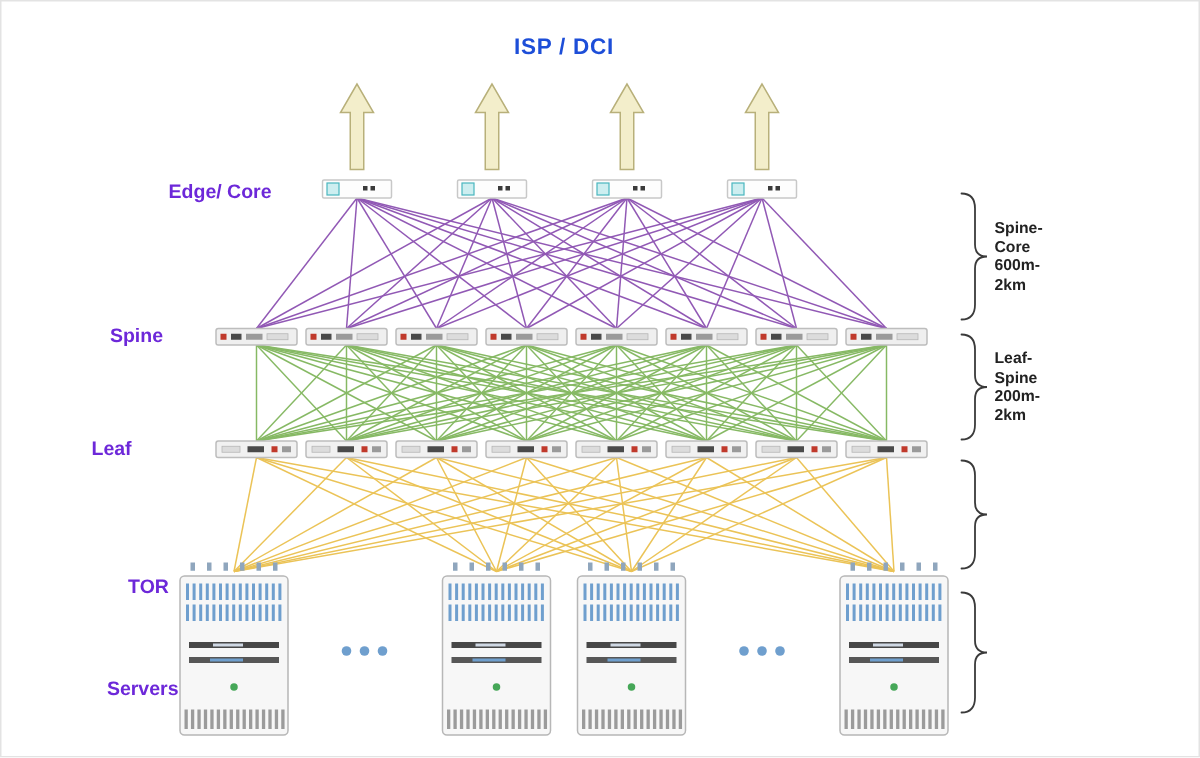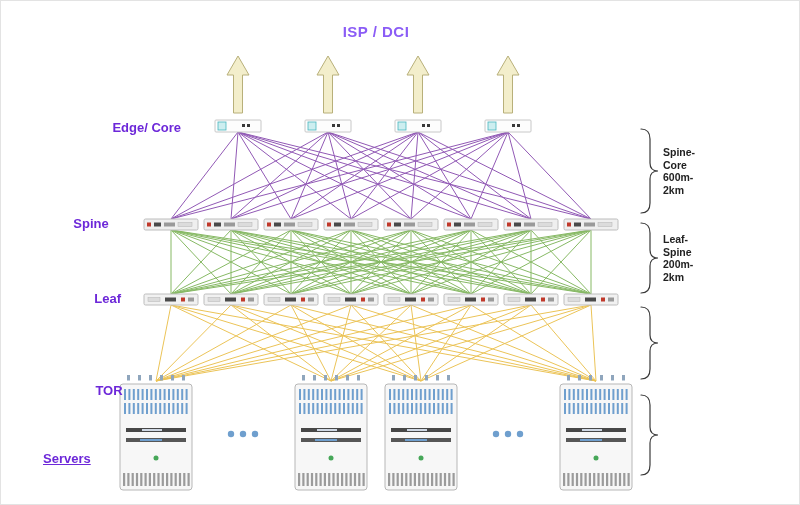--- a/index.html
+++ b/index.html
@@ -4,30 +4,30 @@
 <style>
   html,body{margin:0;padding:0;background:#ffffff;}
   .stage{
     position:relative;width:800px;height:505px;background:#ffffff;
     border:1px solid #e3e3e3;box-sizing:border-box;overflow:hidden;
     font-family:"Liberation Sans", sans-serif;color:#1a1a1a;
   }
   svg.diagram{position:absolute;left:0;top:0;width:800px;height:505px;}
   .title{
     position:absolute;left:290px;top:22px;width:170px;text-align:center;
-    font-size:15px;font-weight:700;letter-spacing:.5px;color:#8b5cf6;
+    font-size:15px;font-weight:700;letter-spacing:.5px;color:#1d4ed8;
   }
   .layer-label{
     position:absolute;font-size:13px;font-weight:700;color:#6d28d9;white-space:nowrap;
   }
   .lbl-edge{left:96px;top:119px;width:84px;text-align:right;}
   .lbl-spine{left:60px;top:215px;width:60px;text-align:center;}
-  .lbl-leaf{left:60px;top:290px;width:60px;text-align:right;}
-  .lbl-tor{left:78px;top:382px;width:60px;text-align:center;}
-  .lbl-servers{left:42px;top:450px;width:76px;text-align:left;text-decoration:underline;}
+  .lbl-leaf{left:60px;top:290px;width:60px;text-align:left;}
+  .lbl-tor{left:68px;top:382px;width:60px;text-align:center;}
+  .lbl-servers{left:42px;top:450px;width:76px;text-align:right;}
   .anno{
     position:absolute;left:662px;width:78px;
     font-size:10.5px;line-height:12.5px;font-weight:700;color:#222;
   }
 </style>
 </head>
 <body>
 
 <div class="stage">
 

